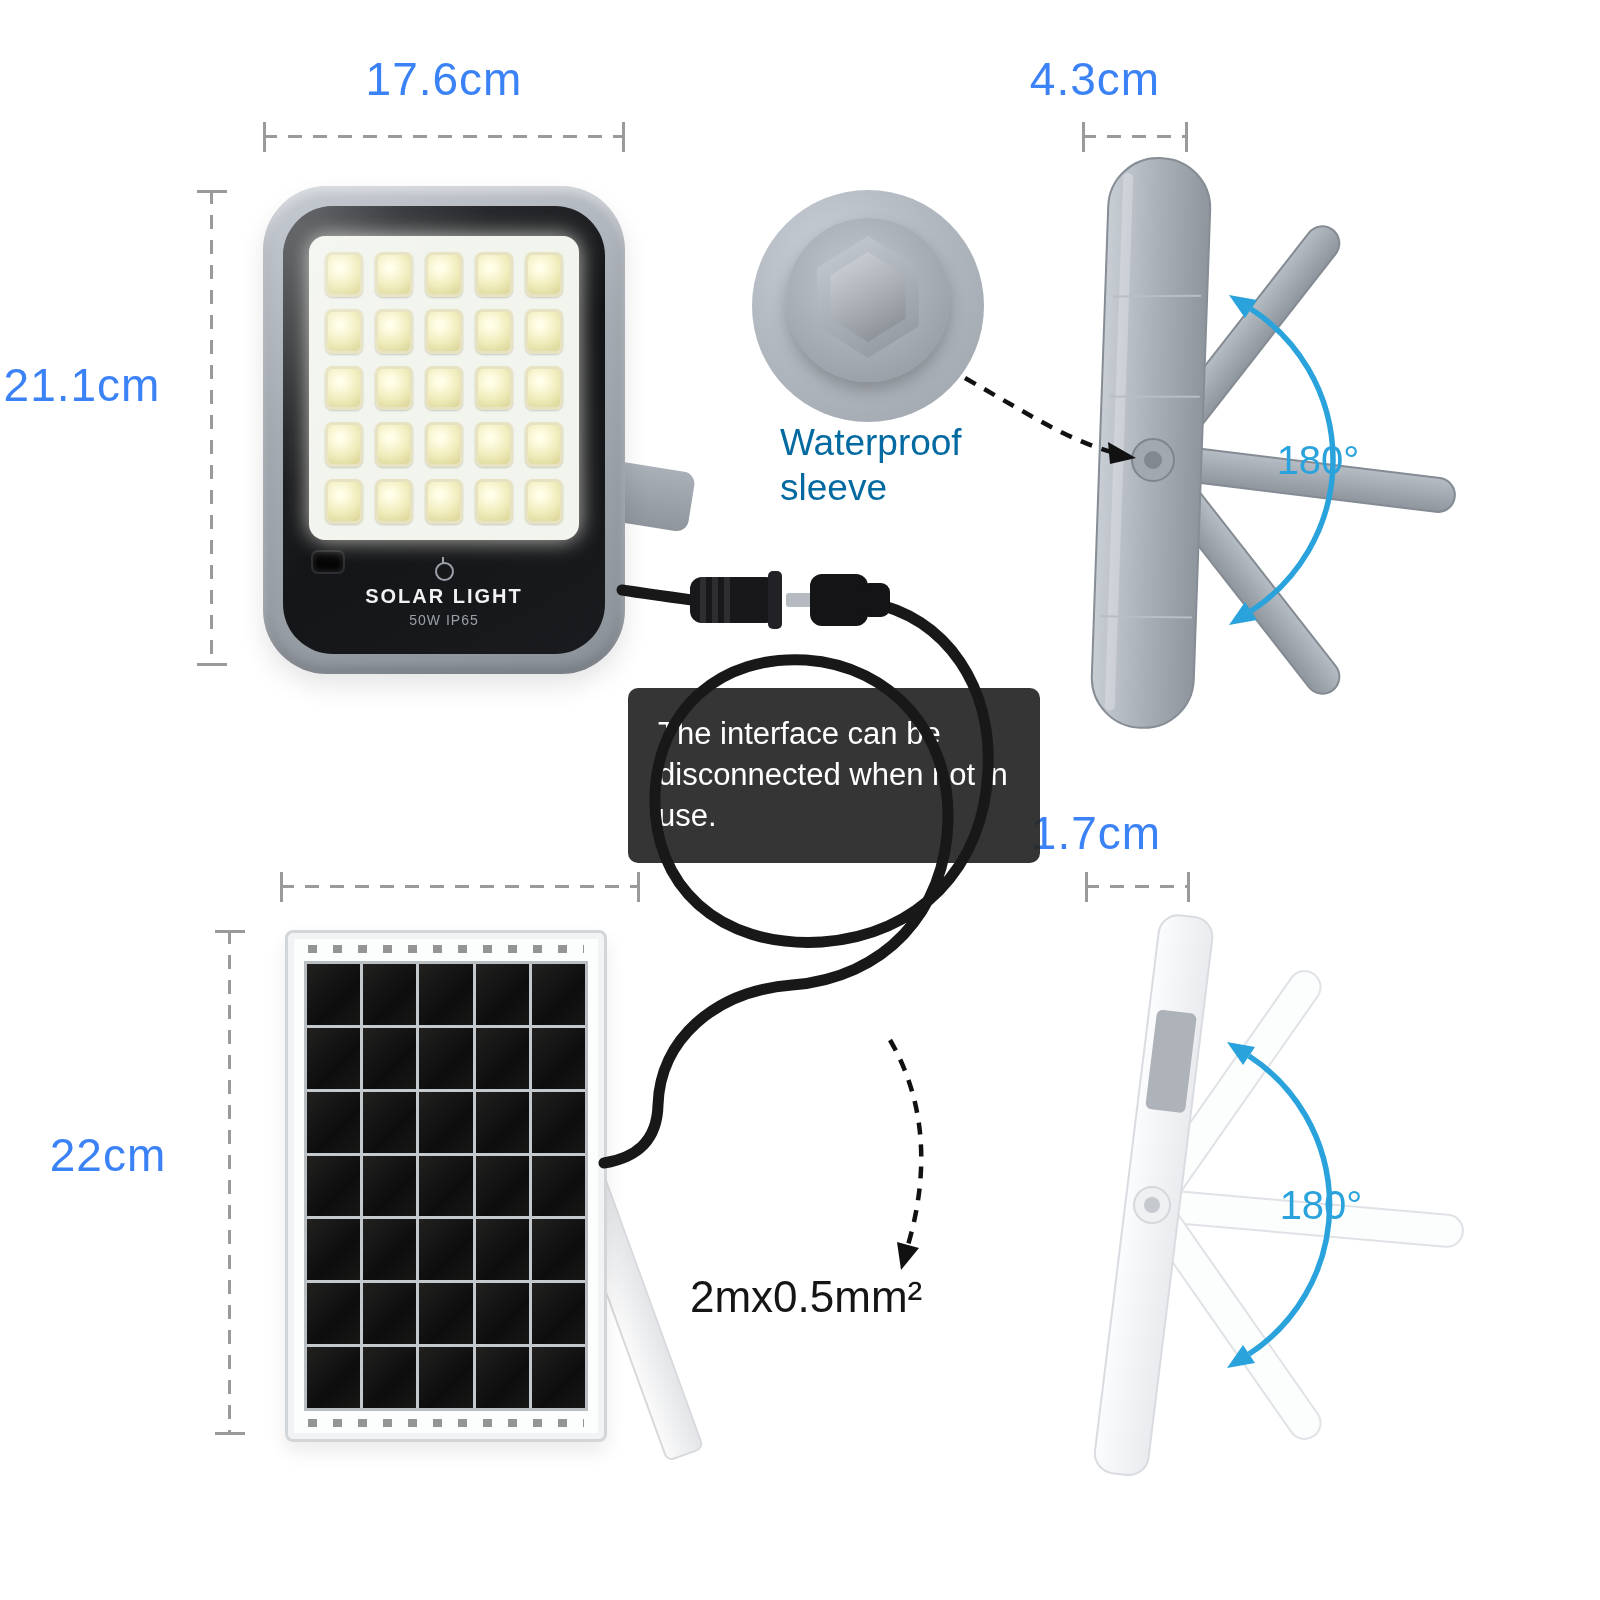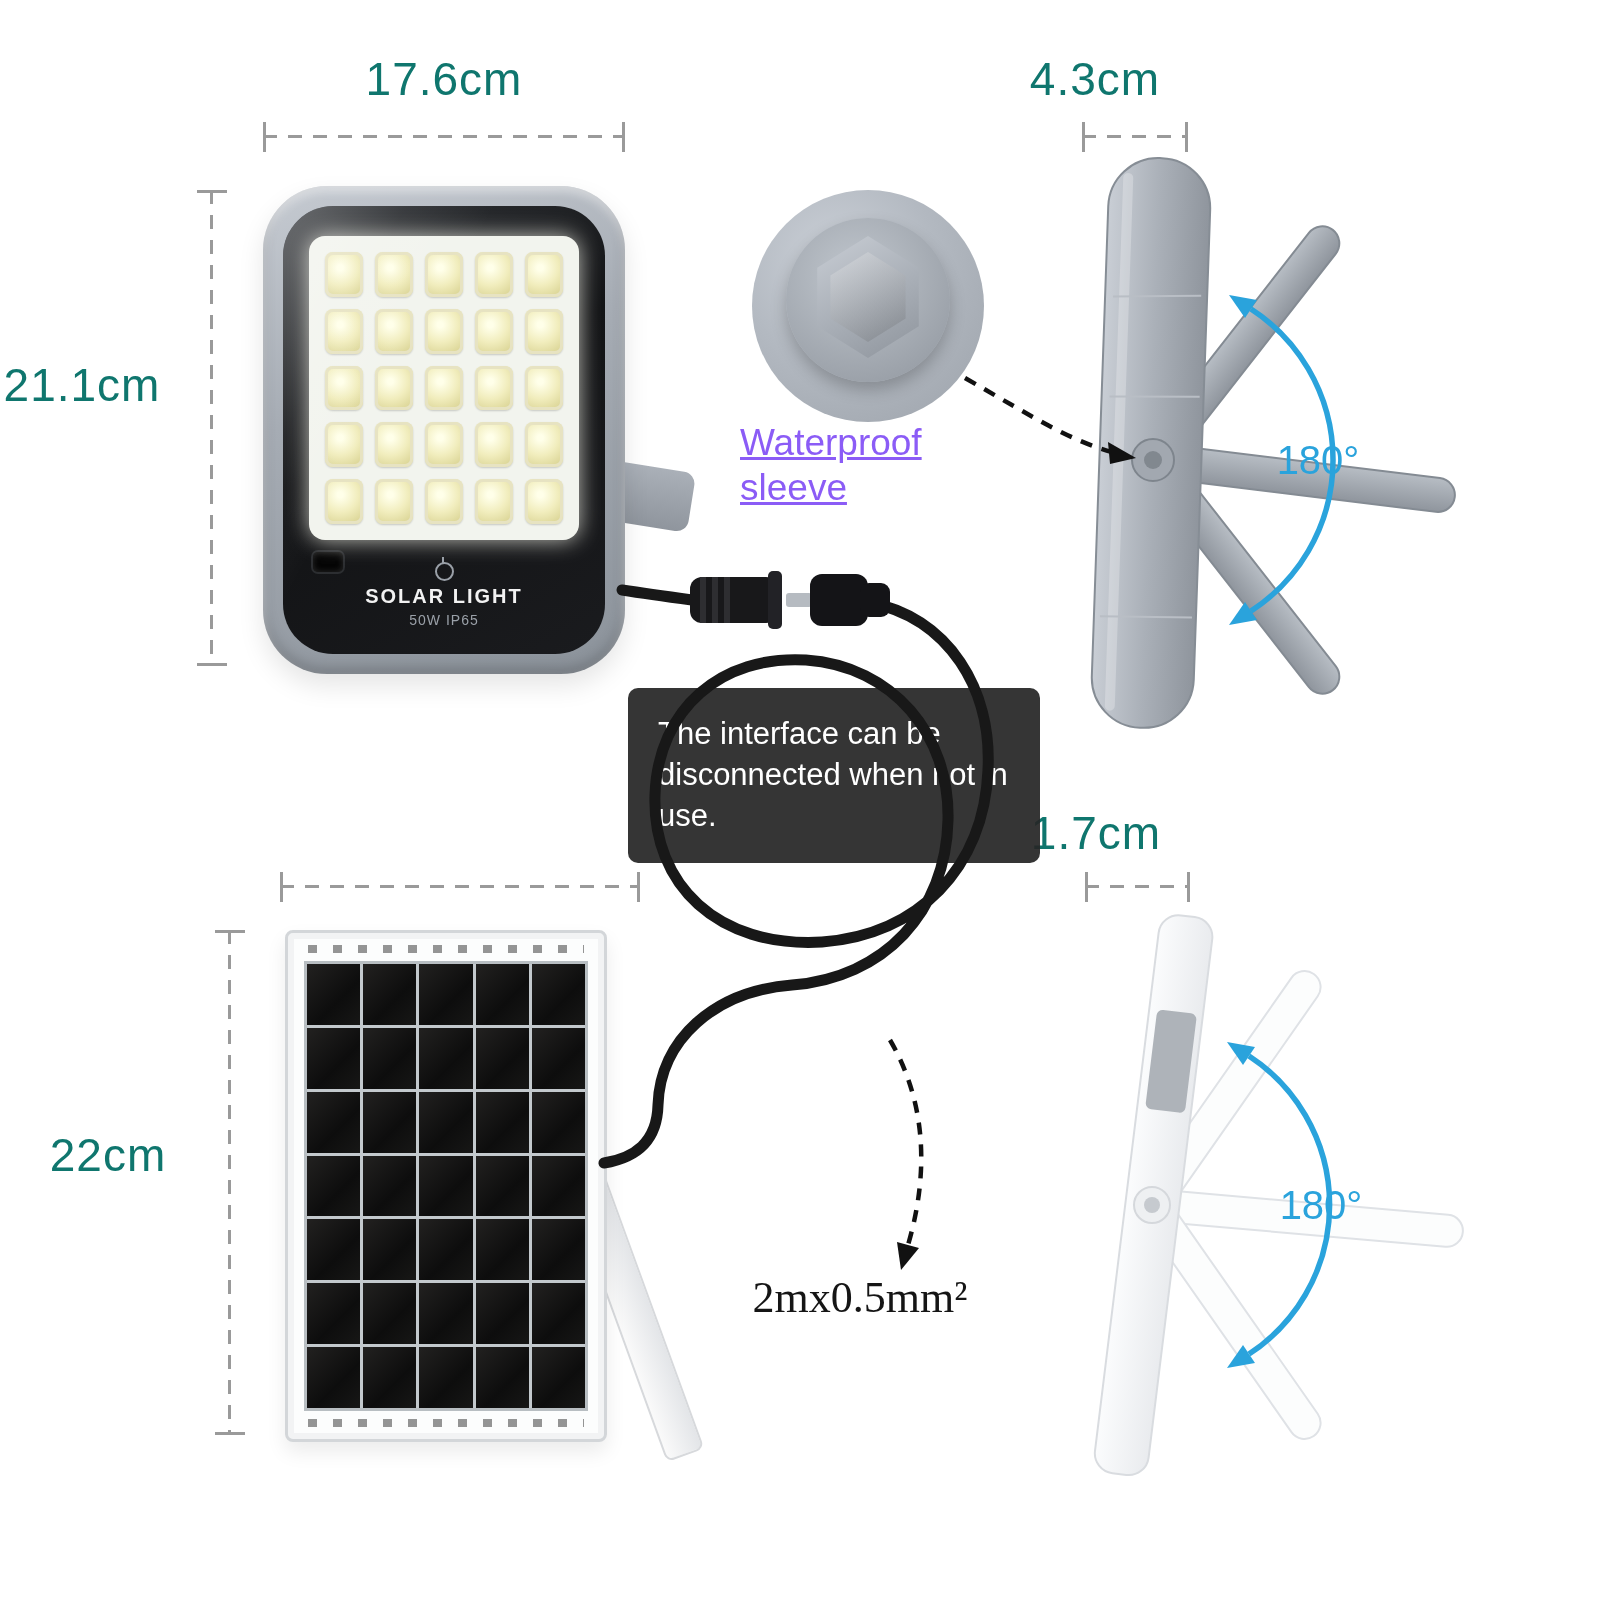--- a/index.html
+++ b/index.html
@@ -4,21 +4,21 @@
 <style>
   html,body { margin:0; padding:0; background:#ffffff; }
   #canvas {
     position:relative; width:1600px; height:1600px; overflow:hidden;
     background:#ffffff; font-family:"Liberation Sans", sans-serif;
   }
   .abs { position:absolute; }
 
   
   .dim-label {
-    position:absolute; color:#0f766e; font-size:46px; text-align:center; letter-spacing:1px;
+    position:absolute; color:#3b82f6; font-size:46px; text-align:center; letter-spacing:1px;
   }
   .dimh {
     position:absolute; height:3px;
     background:repeating-linear-gradient(90deg,#9a9a9a 0 14px, transparent 14px 25px);
   }
   .dimh::before,.dimh::after {
     content:""; position:absolute; top:-13px; width:3px; height:30px; background:#9a9a9a;
   }
   .dimh::before { left:0; } .dimh::after { right:0; }
   .dimv {
@@ -90,21 +90,21 @@
     position:absolute; left:62px; top:46px; width:108px; height:122px;
     clip-path:polygon(50% 0%, 97% 26%, 97% 74%, 50% 100%, 3% 74%, 3% 26%);
     background:linear-gradient(150deg,#c9ced5 0%, #a8aeb6 55%, #8d939b 100%);
   }
   .inset-hex::after {
     content:""; position:absolute; left:14px; right:14px; top:16px; bottom:16px;
     clip-path:polygon(50% 0%, 97% 26%, 97% 74%, 50% 100%, 3% 74%, 3% 26%);
     background:linear-gradient(150deg, rgba(255,255,255,0.30), rgba(0,0,0,0.14));
   }
   .wp-label {
-    position:absolute; left:740px; top:420px; width:220px; font-size:37px; color:#8b5cf6; line-height:1.22;text-decoration:underline;
+    position:absolute; left:780px; top:420px; width:220px; font-size:37px; color:#0369a1; line-height:1.22;
   }
 
   
   .tooltip {
     position:absolute; left:628px; top:688px; width:352px; padding:26px 30px;
     background:rgba(38,38,38,0.93); color:#ffffff; font-size:31px; line-height:1.32;
     border-radius:10px; z-index:5;
   }
 
   
@@ -127,22 +127,22 @@
   .sp-cells {
     flex:1; display:grid; grid-template-columns:repeat(5,1fr); grid-auto-rows:1fr; gap:3px;
     background:#c3c9cd; border:3px solid #b8bec2; margin:0 2px;
   }
   .solar-cell {
     background:linear-gradient(135deg,#222120 0%, #0d0d0d 60%, #171716 100%);
   }
 
   
   .cable-spec {
-    position:absolute; left:690px; top:1272px; width:340px; text-align:center;
-    font-size:44px; color:#151515; z-index:7;font-family:Liberation Serif, serif;
+    position:absolute; left:690px; top:1272px; width:340px; 
+    font-size:44px; color:#151515; z-index:7;
   }
 
   svg text { font-family:"Liberation Sans", sans-serif; }
 </style>
 </head>
 <body>
 
 <div id="canvas">
 
   <div class="dim-label" style="left:263px;top:52px;width:362px">17.6cm</div>

